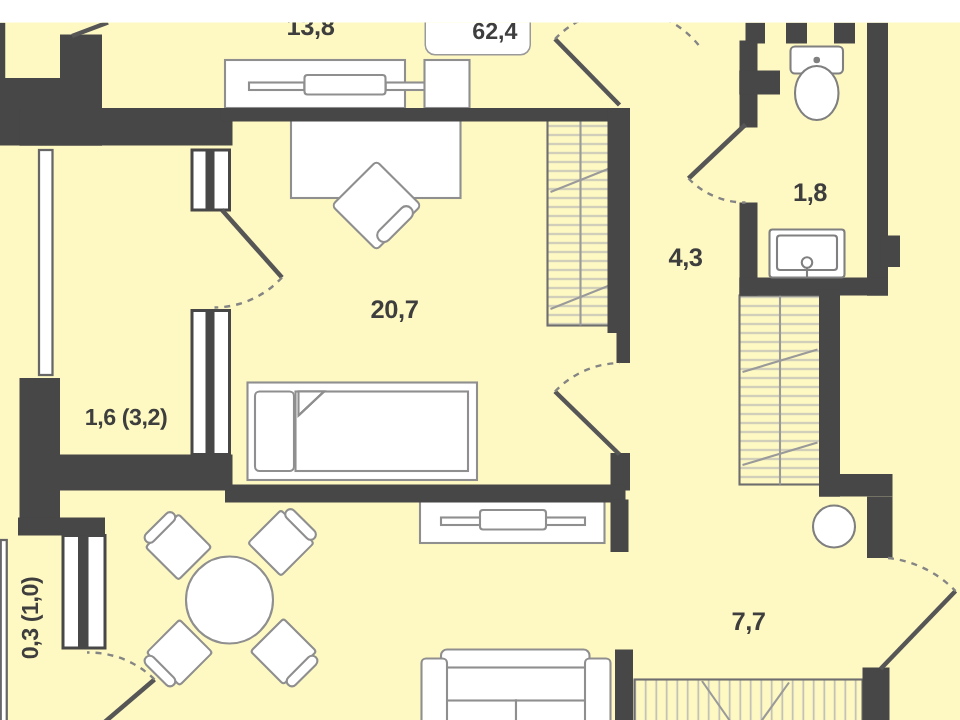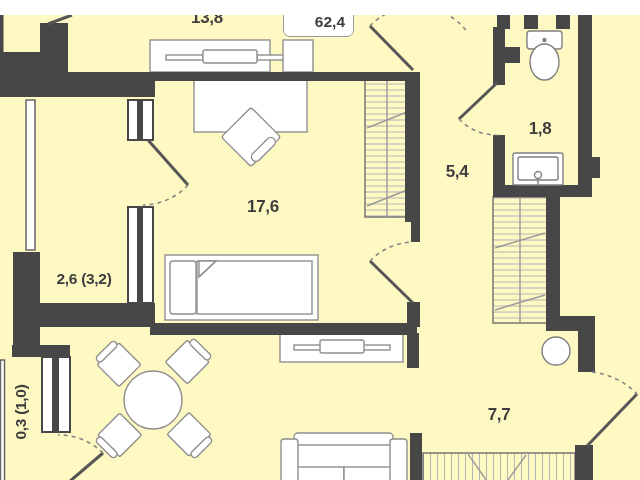--- a/index.html
+++ b/index.html
@@ -227,24 +227,24 @@
       </g>
     </g>
   </svg>
 
   <div class="lbl" style="left:207px;top:3px">13,8</div>
 
   <div class="badge">
     <span>62,4</span>
   </div>
 
-  <div class="lbl" style="left:263px;top:192px">17,6</div>
-
-  <div class="lbl small" style="left:84px;top:264px">2,6 (3,2)</div>
+  <div class="lbl" style="left:263px;top:192px">20,7</div>
+
+  <div class="lbl small" style="left:84px;top:264px">1,6 (3,2)</div>
 
   <div class="lbl small vert" style="left:21px;top:397px">0,3 (1,0)</div>
 
-  <div class="lbl" style="left:457px;top:157px">5,4</div>
+  <div class="lbl" style="left:457px;top:157px">4,3</div>
 
   <div class="lbl" style="left:540px;top:114px">1,8</div>
 
   <div class="lbl" style="left:499px;top:400px">7,7</div>
 </div>
 
 </body></html>

